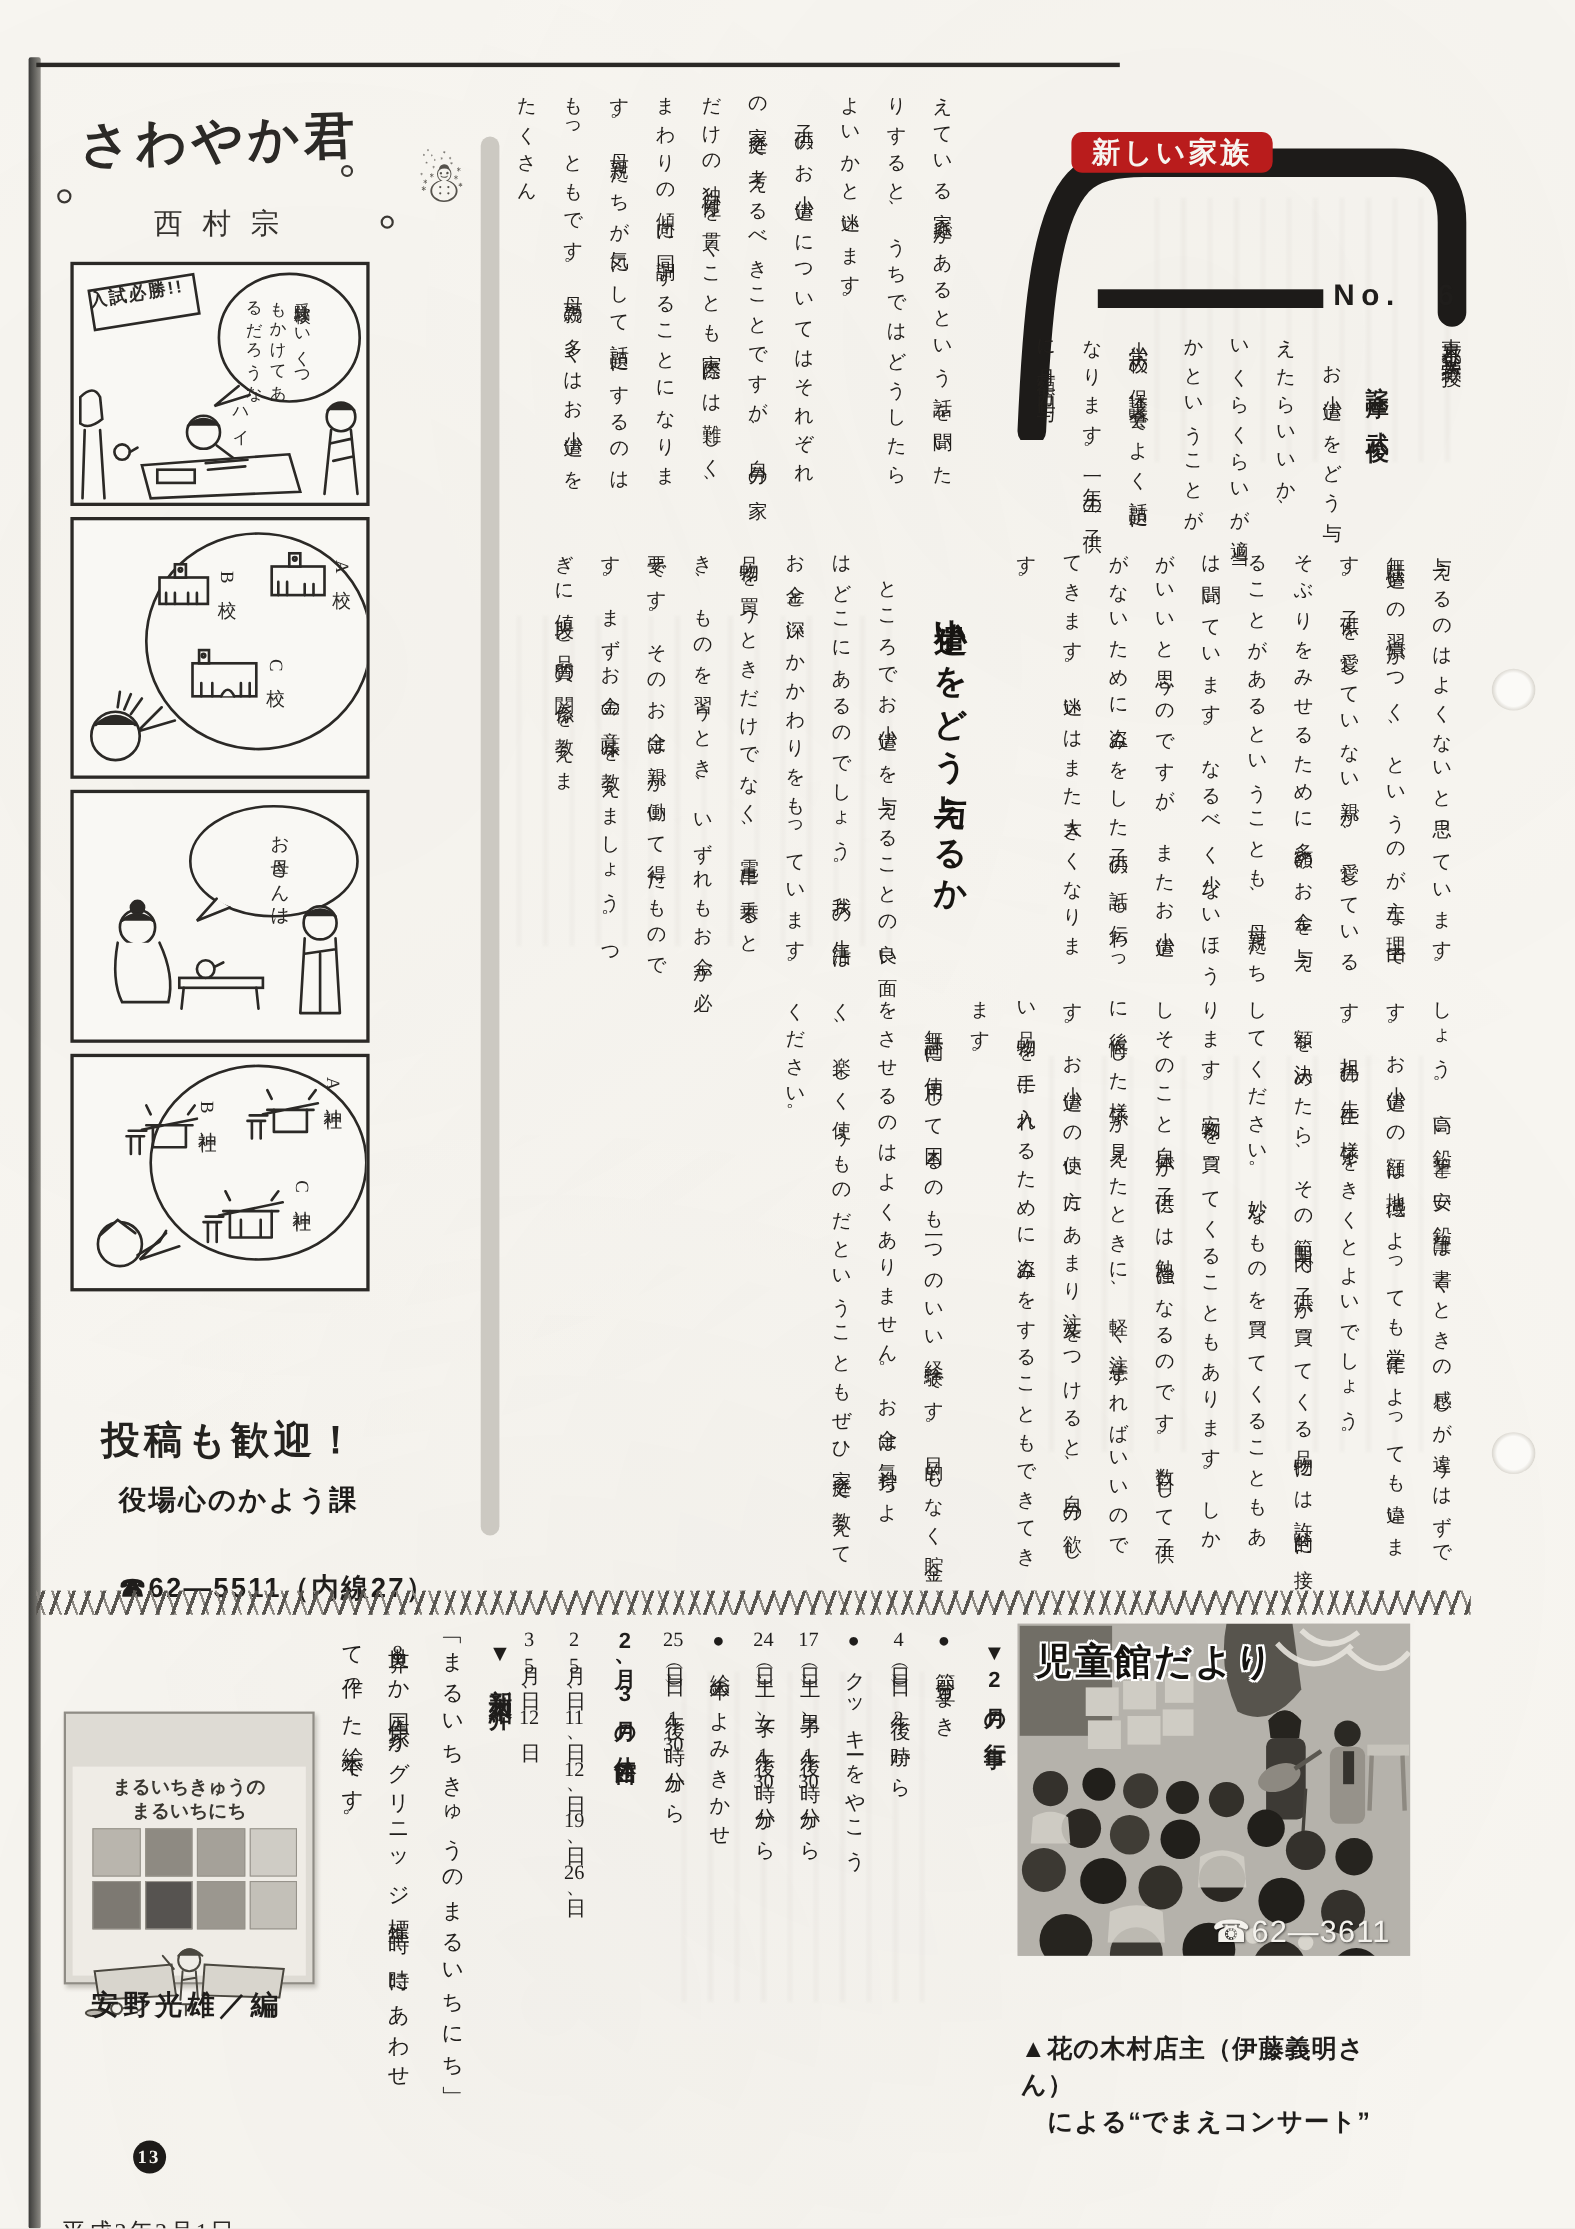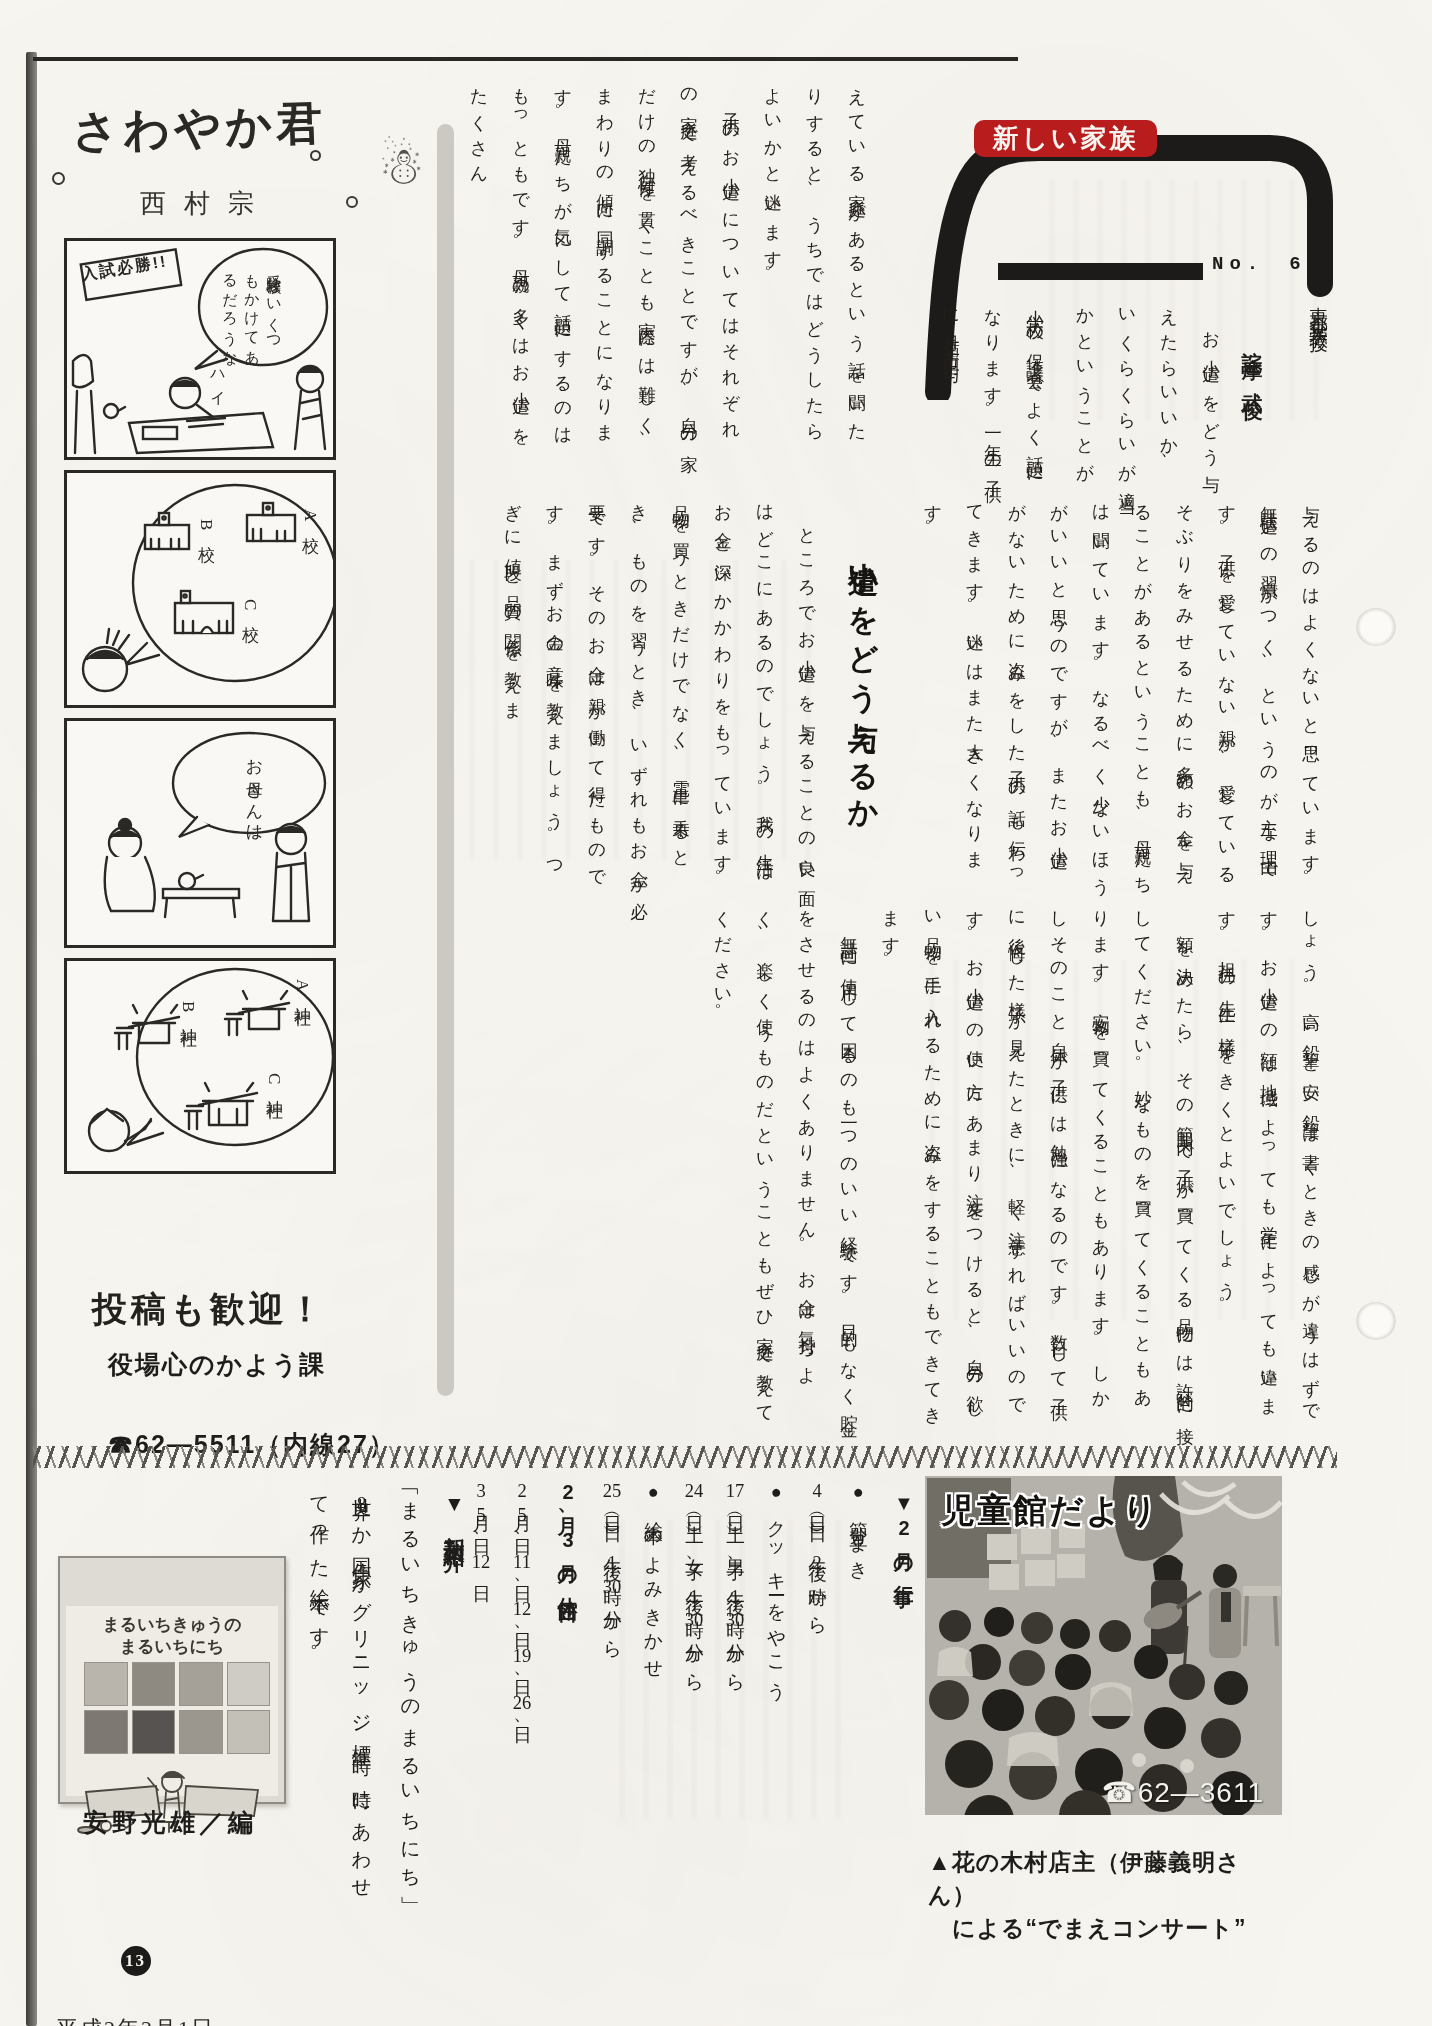--- a/index.html
+++ b/index.html
@@ -27,22 +27,22 @@
   .serifb{font-family:"Liberation Serif", serif;}
   .goth{font-family:"Liberation Sans", sans-serif;}
 
   
   .hd-hook{position:absolute;left:900px;top:60px;}
   .hd-badge{position:absolute;left:974px;top:120px;width:183px;height:37px;background:#b91c1c;
             border-radius:10px;color:#f7f5f0;font-family:"Liberation Sans",sans-serif;font-weight:bold;
             font-size:26px;text-align:center;line-height:37px;letter-spacing:3px;}
   .hd-title{position:absolute;left:1012px;top:182px;width:270px;font-family:"Liberation Sans",sans-serif;
             font-weight:bold;font-size:43px;letter-spacing:1px;color:#191715;}
-  .hd-no{position:absolute;left:1212px;top:250px;font-family:Liberation Mono, monospace;
-         font-weight:bold;font-size:19px;letter-spacing:6px;}
+  .hd-no{position:absolute;left:1212px;top:250px;font-family:Liberation Sans, sans-serif;
+         font-weight:bold;font-size:27px;letter-spacing:6px;}
   .hd-bar{position:absolute;left:998px;top:263px;width:205px;height:17px;background:#1d1b19;}
   .affil{left:1306px;top:292px;font-size:18.5px;letter-spacing:4px;}
   .author{left:1238px;top:334px;font-size:21px;font-weight:bold;letter-spacing:7px;}
 
   
   .band{font-size:17.5px;letter-spacing:6px;line-height:42px;color:#221f1c;}
   .headline{left:842px;top:538px;font-size:30px;font-weight:bold;letter-spacing:4px;color:#171512;}
 
   
   .comic-title{position:absolute;left:72px;top:96px;width:300px;font-family:"Liberation Sans",sans-serif;
@@ -74,21 +74,21 @@
               border:2px solid #8f8c85;box-shadow:2px 3px 4px rgba(60,55,45,.25);}
   .bc-inner{position:absolute;inset:6px;background:#efece6;margin-top:42px;}
   .bc-title{position:absolute;top:8px;left:0;right:0;text-align:center;font-weight:bold;
             font-size:17px;line-height:22px;color:#3a3731;white-space:pre-line;}
   .bc-grid{position:absolute;left:18px;top:56px;width:186px;height:92px;display:grid;
            grid-template-columns:repeat(4,1fr);grid-template-rows:repeat(2,1fr);gap:4px;}
   .bc-grid div{border:1px solid #97938b;}
   .editor{position:absolute;left:58px;top:1806px;width:224px;text-align:center;font-weight:bold;
           font-size:25px;letter-spacing:4px;}
   .events{font-size:18.5px;letter-spacing:5px;line-height:41px;}
-  .photo{position:absolute;left:925px;top:1476px;width:357px;height:339px;background:#b9b6b0;overflow:hidden;}
+  .photo{position:absolute;left:925px;top:1476px;width:357px;height:302px;background:#b9b6b0;overflow:hidden;}
   .photo-title{position:absolute;left:16px;top:12px;font-family:"Liberation Sans",sans-serif;font-weight:bold;
     font-size:34px;letter-spacing:2px;color:#14120f;
     text-shadow:-2px -2px 0 #fff,2px -2px 0 #fff,-2px 2px 0 #fff,2px 2px 0 #fff,0 -2px 0 #fff,0 2px 0 #fff,-2px 0 0 #fff,2px 0 0 #fff;}
   .photo-phone{position:absolute;right:18px;bottom:6px;font-family:"Liberation Sans",sans-serif;font-weight:normal;
     font-size:28px;color:#f4f2ed;text-shadow:1px 1px 2px rgba(0,0,0,.6);letter-spacing:1px;}
   .photo-caption{position:absolute;left:928px;top:1846px;width:360px;font-family:"Liberation Sans",sans-serif;
     font-weight:bold;font-size:23px;line-height:33px;white-space:pre-line;letter-spacing:1px;}
 
   .footer{position:absolute;left:56px;top:1946px;display:flex;align-items:center;gap:38px;
           font-family:Liberation Serif, serif;font-size:22px;letter-spacing:2px;color:#2a2724;flex-direction:column;}

